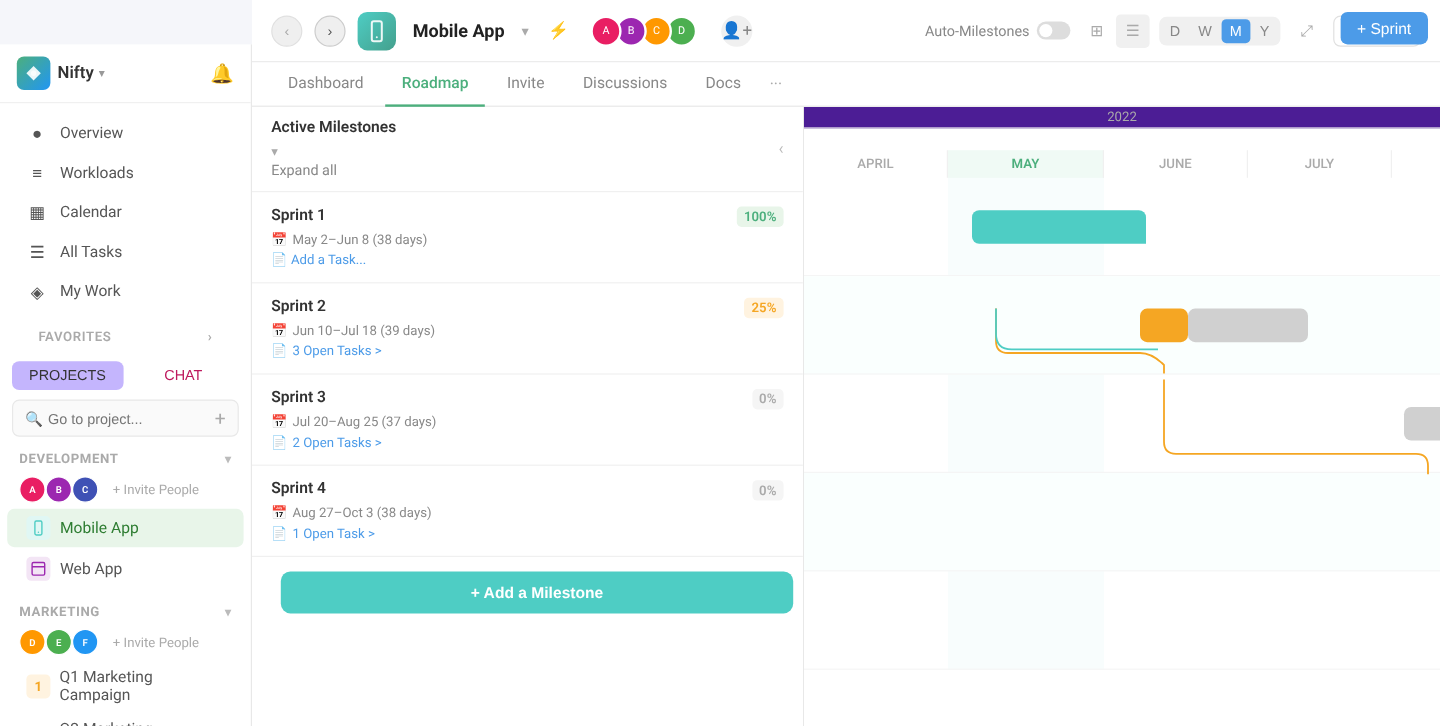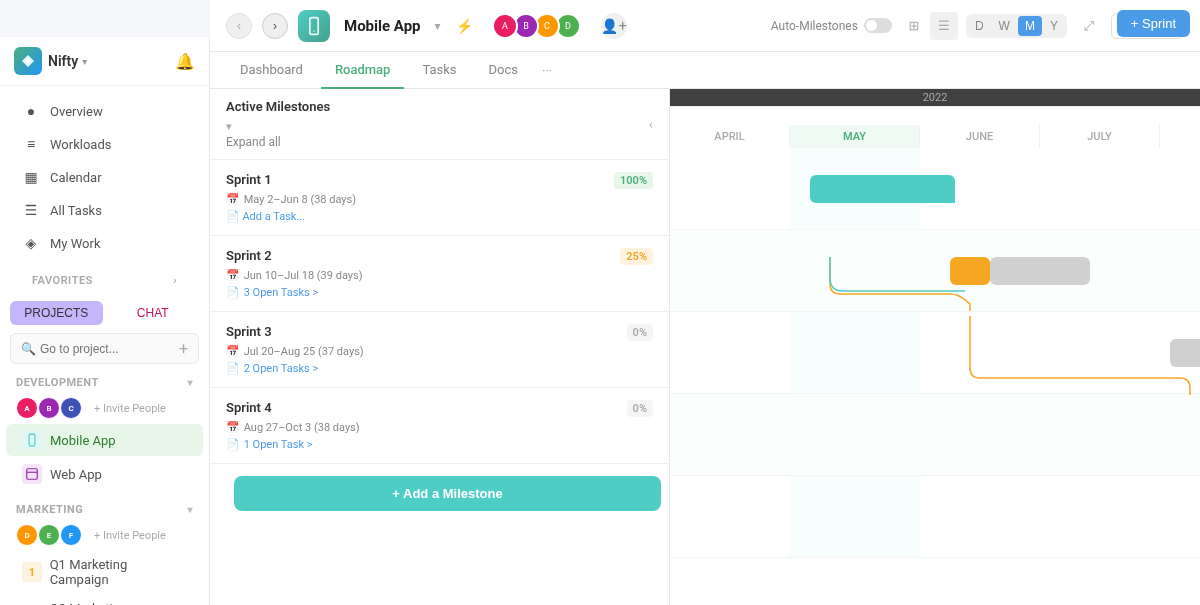--- a/index.html
+++ b/index.html
@@ -86,21 +86,21 @@
     .badge-orange { color: #f5a623; background: #fff3e0; }
     .badge-gray { color: #aaa; background: #f5f5f5; }
     .sprint-date { font-size: 11px; color: #888; display: flex; align-items: center; gap: 4px; margin-bottom: 4px; }
     .sprint-tasks { font-size: 11px; color: #4c9be8; cursor: pointer; display: flex; align-items: center; gap: 4px; }
     .sprint-tasks-add { font-size: 11px; color: #4c9be8; cursor: pointer; }
 
     .add-milestone-btn { margin: 12px 24px; padding: 10px; background: #4ecdc4; color: white; border: none; border-radius: 8px; width: calc(100% - 32px); cursor: pointer; font-size: 13px; font-weight: 600; text-align: center; }
 
     
     .gantt-panel { flex: 1; overflow-x: auto; background: #fff; position: relative; }
-    .gantt-year { position: absolute; top: 0; left: 0; right: 0; height: 18px; text-align: center; font-size: 11px; color: #aaa; background: #404040; border-bottom: 1px solid #f0f0f0; display: flex; align-items: center; justify-content: center; }
+    .gantt-year { position: absolute; top: 0; left: 0; right: 0; height: 18px; text-align: center; font-size: 11px; color: #aaa; background: #4c1d95; border-bottom: 1px solid #f0f0f0; display: flex; align-items: center; justify-content: center; }
     .gantt-months { display: flex; margin-top: 18px; }
     .gantt-month { flex-shrink: 0; text-align: center; font-size: 11px; color: #888; padding: 4px 0; border-right: 1px solid #f0f0f0; font-weight: 500; }
     .gantt-month.current { background: #e8f5e9; color: #4CAF7D; font-weight: 600; }
     .gantt-row { display: flex; height: 82px; border-bottom: 1px solid #f5f5f5; align-items: center; position: relative; }
     .gantt-row:nth-child(odd) { background: #fafffe; }
 
     .gantt-bar { position: absolute; height: 28px; border-radius: 6px; display: flex; align-items: center; justify-content: center; font-size: 11px; font-weight: 600; color: white; }
     .bar-teal { background: #4ecdc4; }
     .bar-orange { background: #f5a623; }
     .bar-gray { background: #d0d0d0; }
@@ -277,21 +277,22 @@
       <button class="share-btn">
         <span>↗</span>
         <span>Share</span>
       </button>
     </div>
   </div>
 
   <div class="nav-tabs">
     <span class="nav-tab">Dashboard</span>
     <span class="nav-tab active">Roadmap</span>
-    <span class="nav-tab">Tasks</span>
+    <span class="nav-tab">Invite</span>
+    <span class="nav-tab">Discussions</span>
     <span class="nav-tab">Docs</span>
     <span class="more-btn">···</span>
   </div>
 
   <div class="content">
 
     <div class="milestones-panel">
 
       <div class="milestones-header">
         <div style="display:flex;flex-direction:column;">

